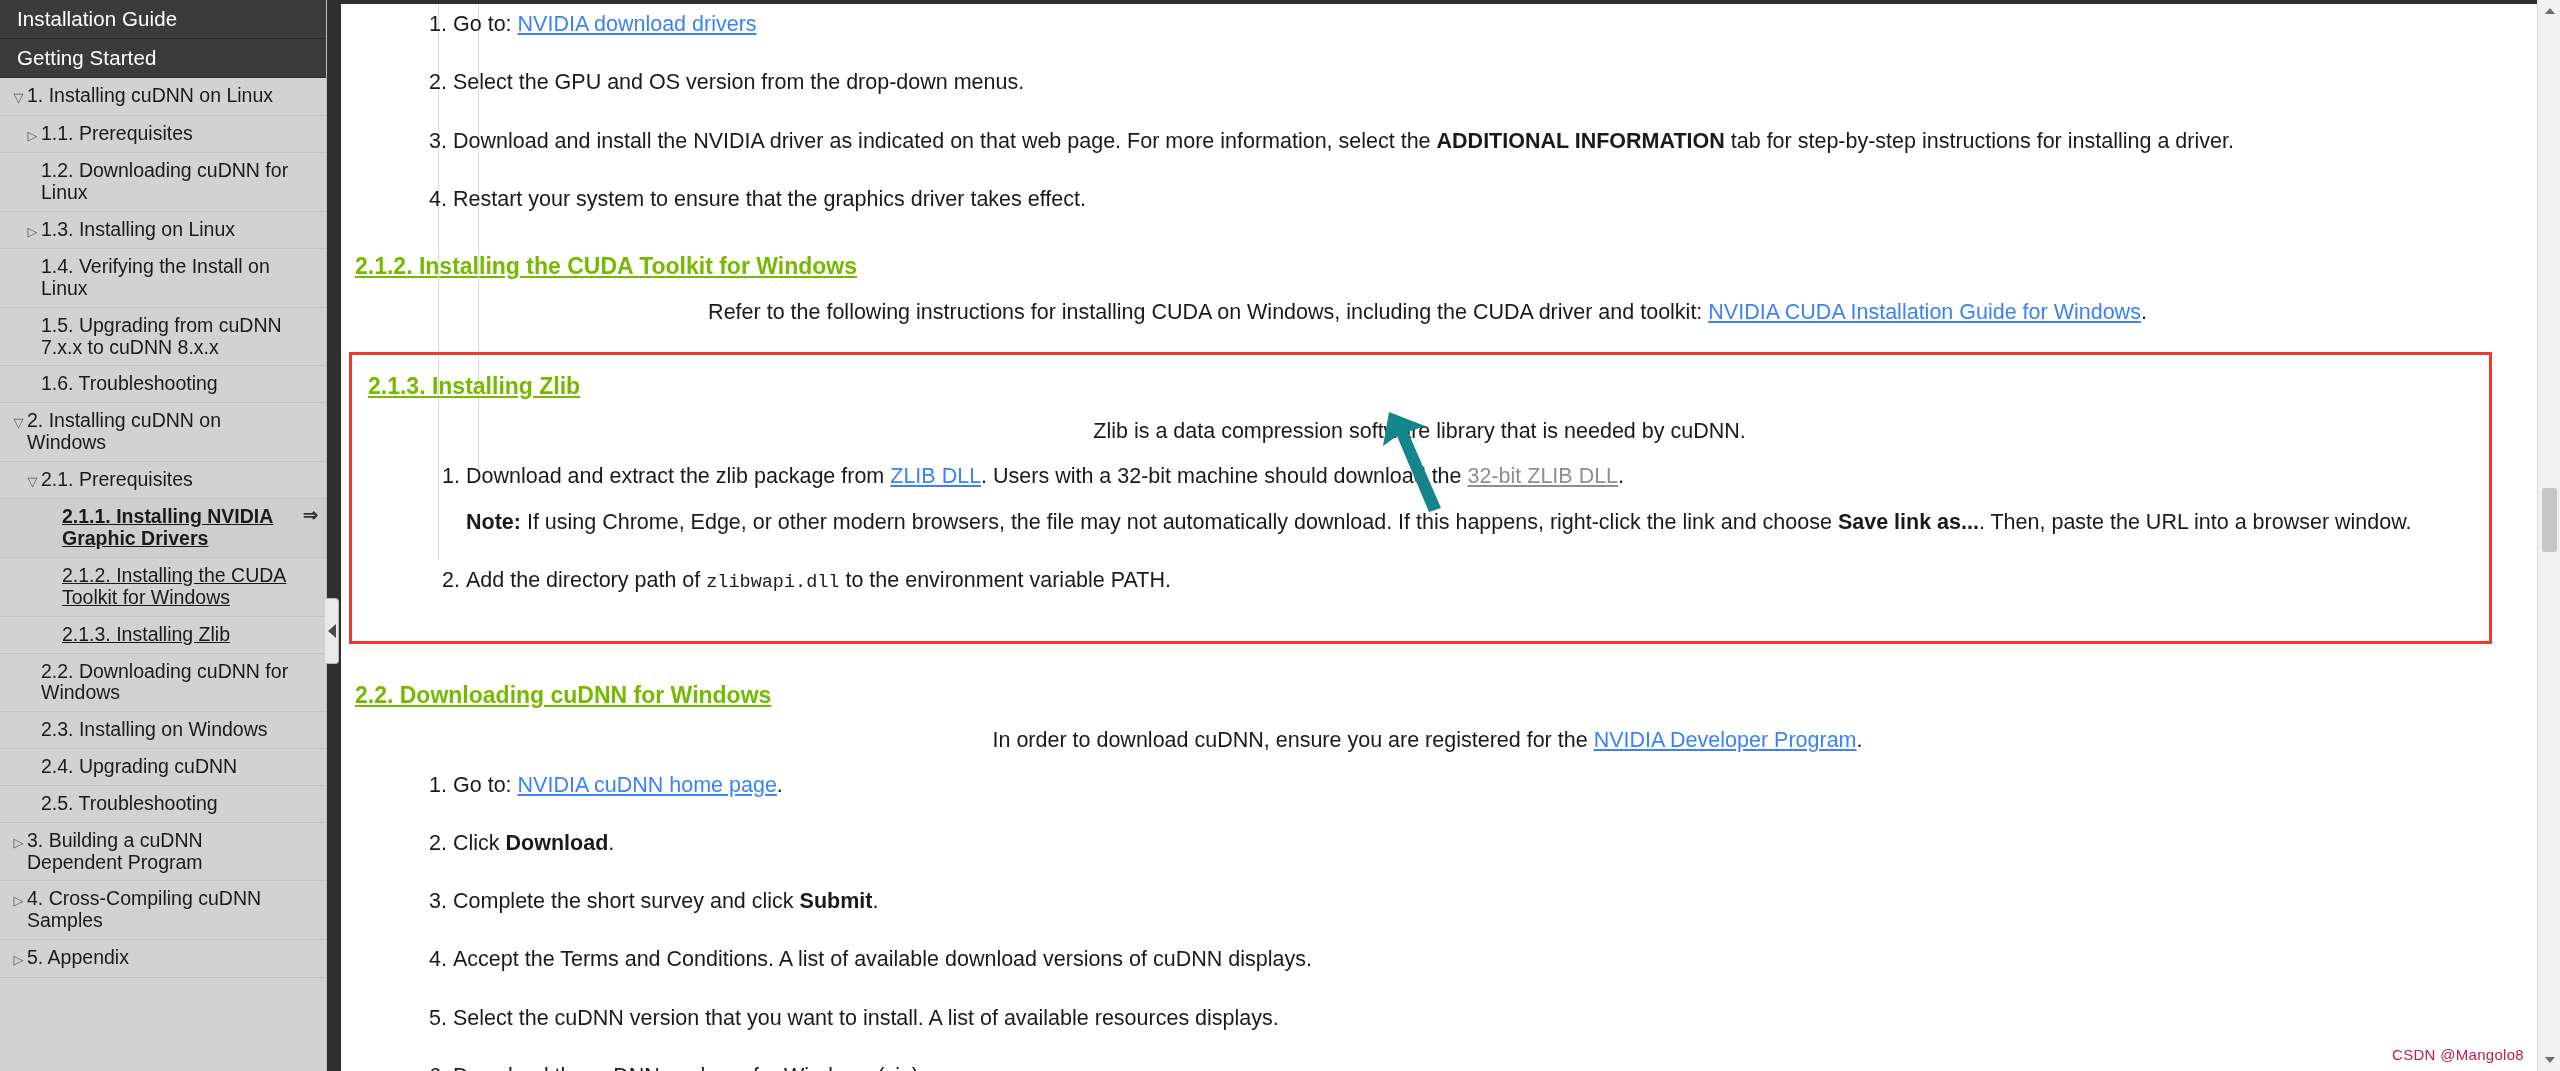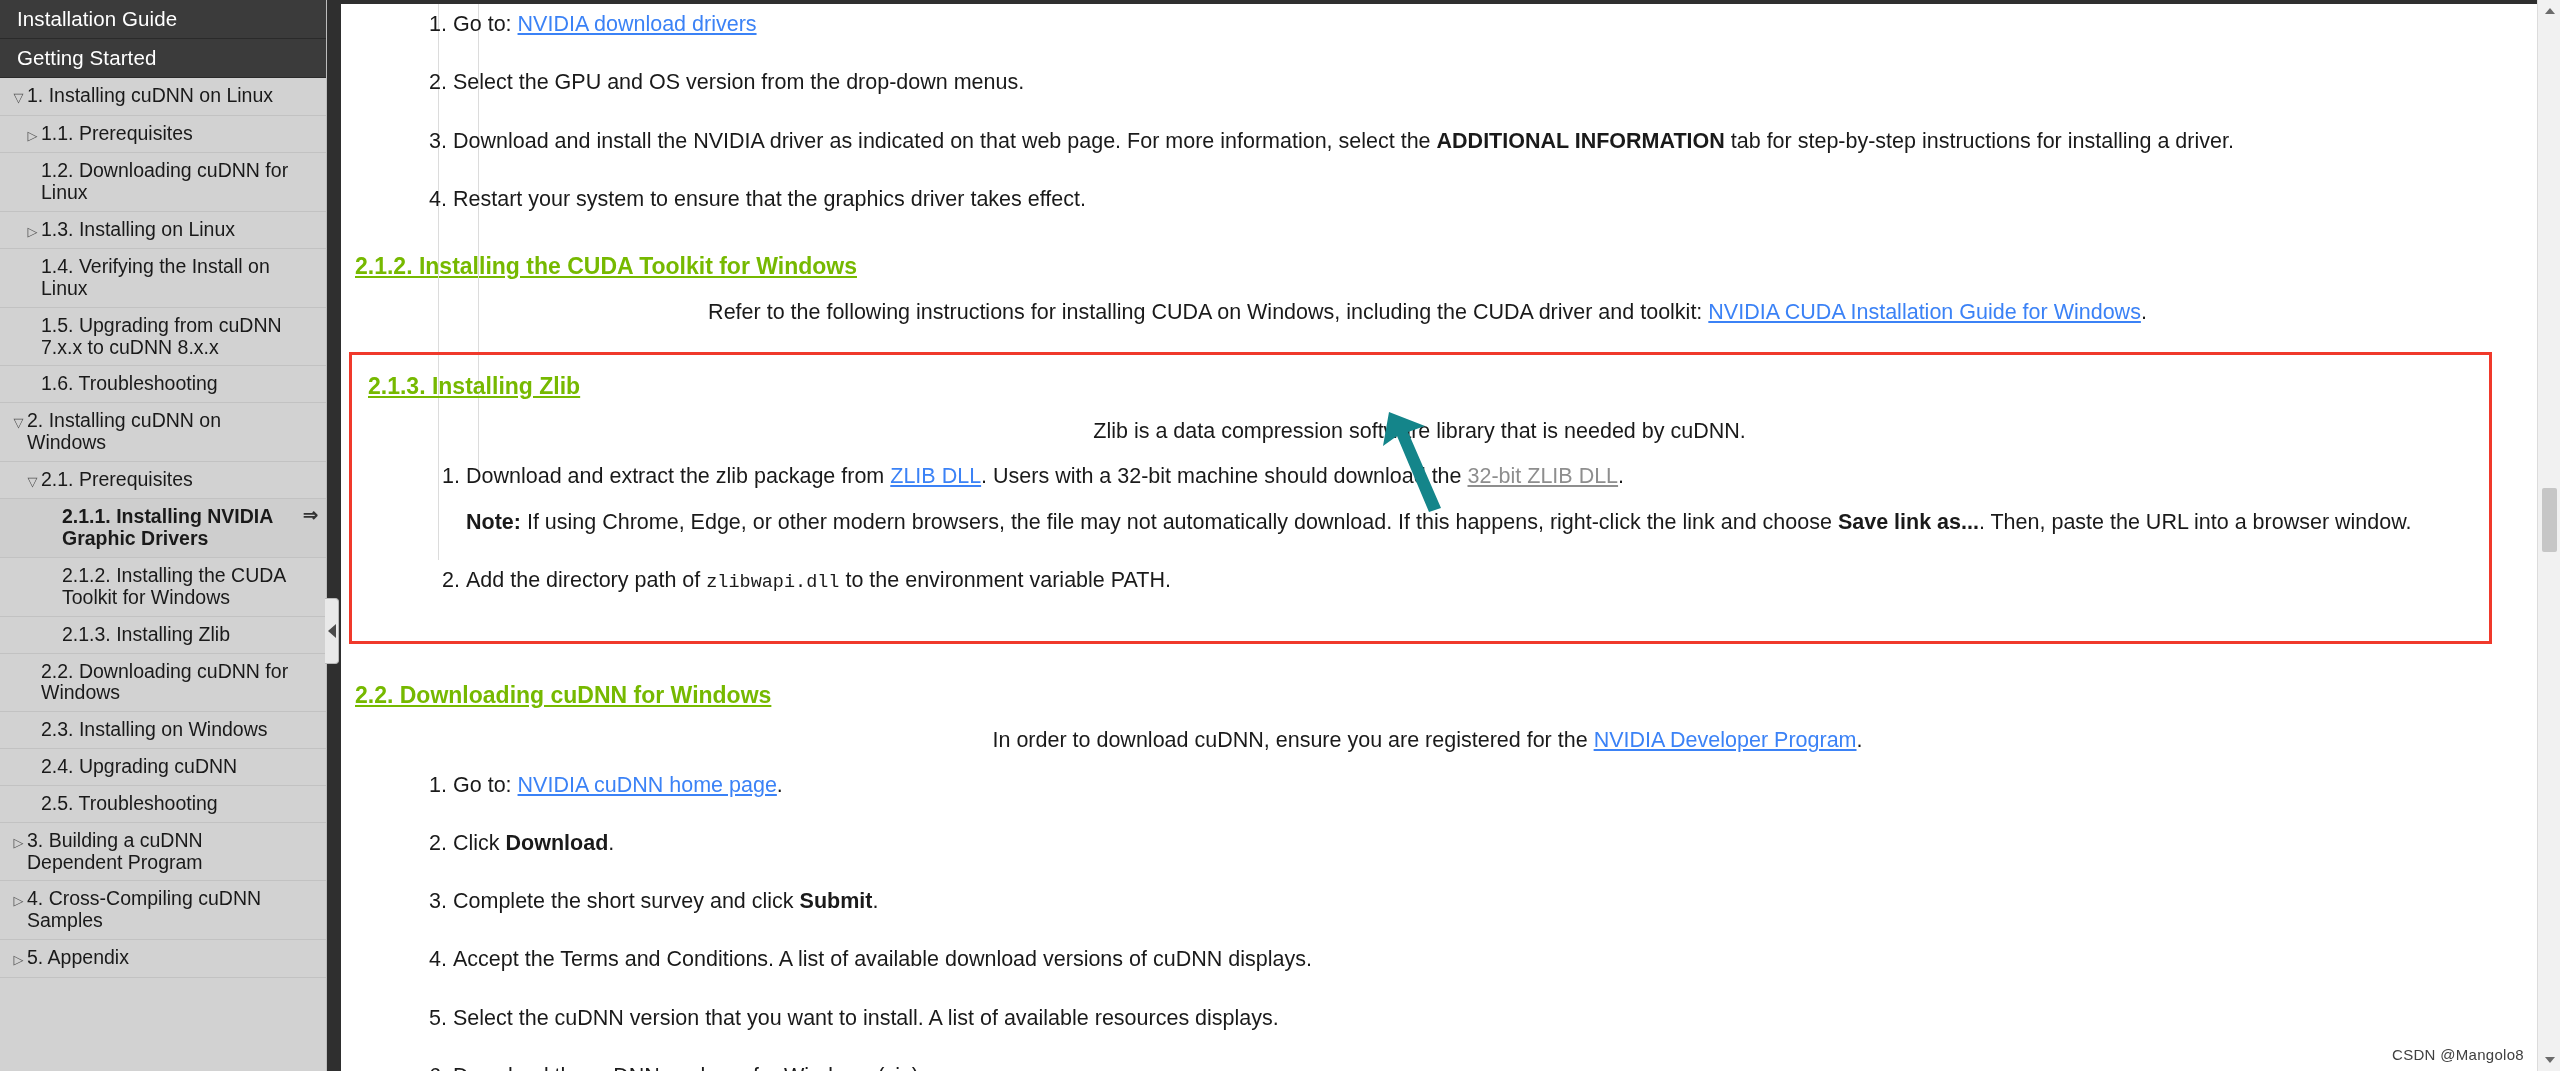--- a/index.html
+++ b/index.html
@@ -57,21 +57,21 @@
     flex: 0 0 17px;
     text-align: center;
     font-size: 13px;
     line-height: 1.5;
     color: #555;
     padding-top: 3px;
   }
   .sb-item .lbl { flex: 1 1 auto; }
   .sb-item.lvl1 { padding-left: 10px; }
   .sb-item.lvl2 { padding-left: 24px; }
-  .sb-item.lvl3 { padding-left: 45px; }
+  .sb-item.lvl3 { padding-left: 45px; text-decoration: underline; }
   .sb-item.lvl2.noarrow { padding-left: 41px; }
   .sb-item.lvl3.noarrow { padding-left: 62px; }
   .sb-item.active { font-weight: bold; background: #cecece; }
   .sb-item .goarrow {
     position: absolute;
     right: 8px;
     top: 6px;
     font-size: 18px;
     color: #333;
   }
@@ -245,21 +245,21 @@
     background: #c6c6c6;
     border-radius: 2px;
   }
 
   
   .watermark {
     position: absolute;
     right: 36px;
     bottom: 8px;
     font-size: 15px;
-    color: #404040;
+    color: #be185d;
     z-index: 65;
     letter-spacing: .3px;
   }
 
   
   .topbar-dark {
     position: absolute;
     left: 0; top: 0;
     width: 100%;
     height: 4px;

